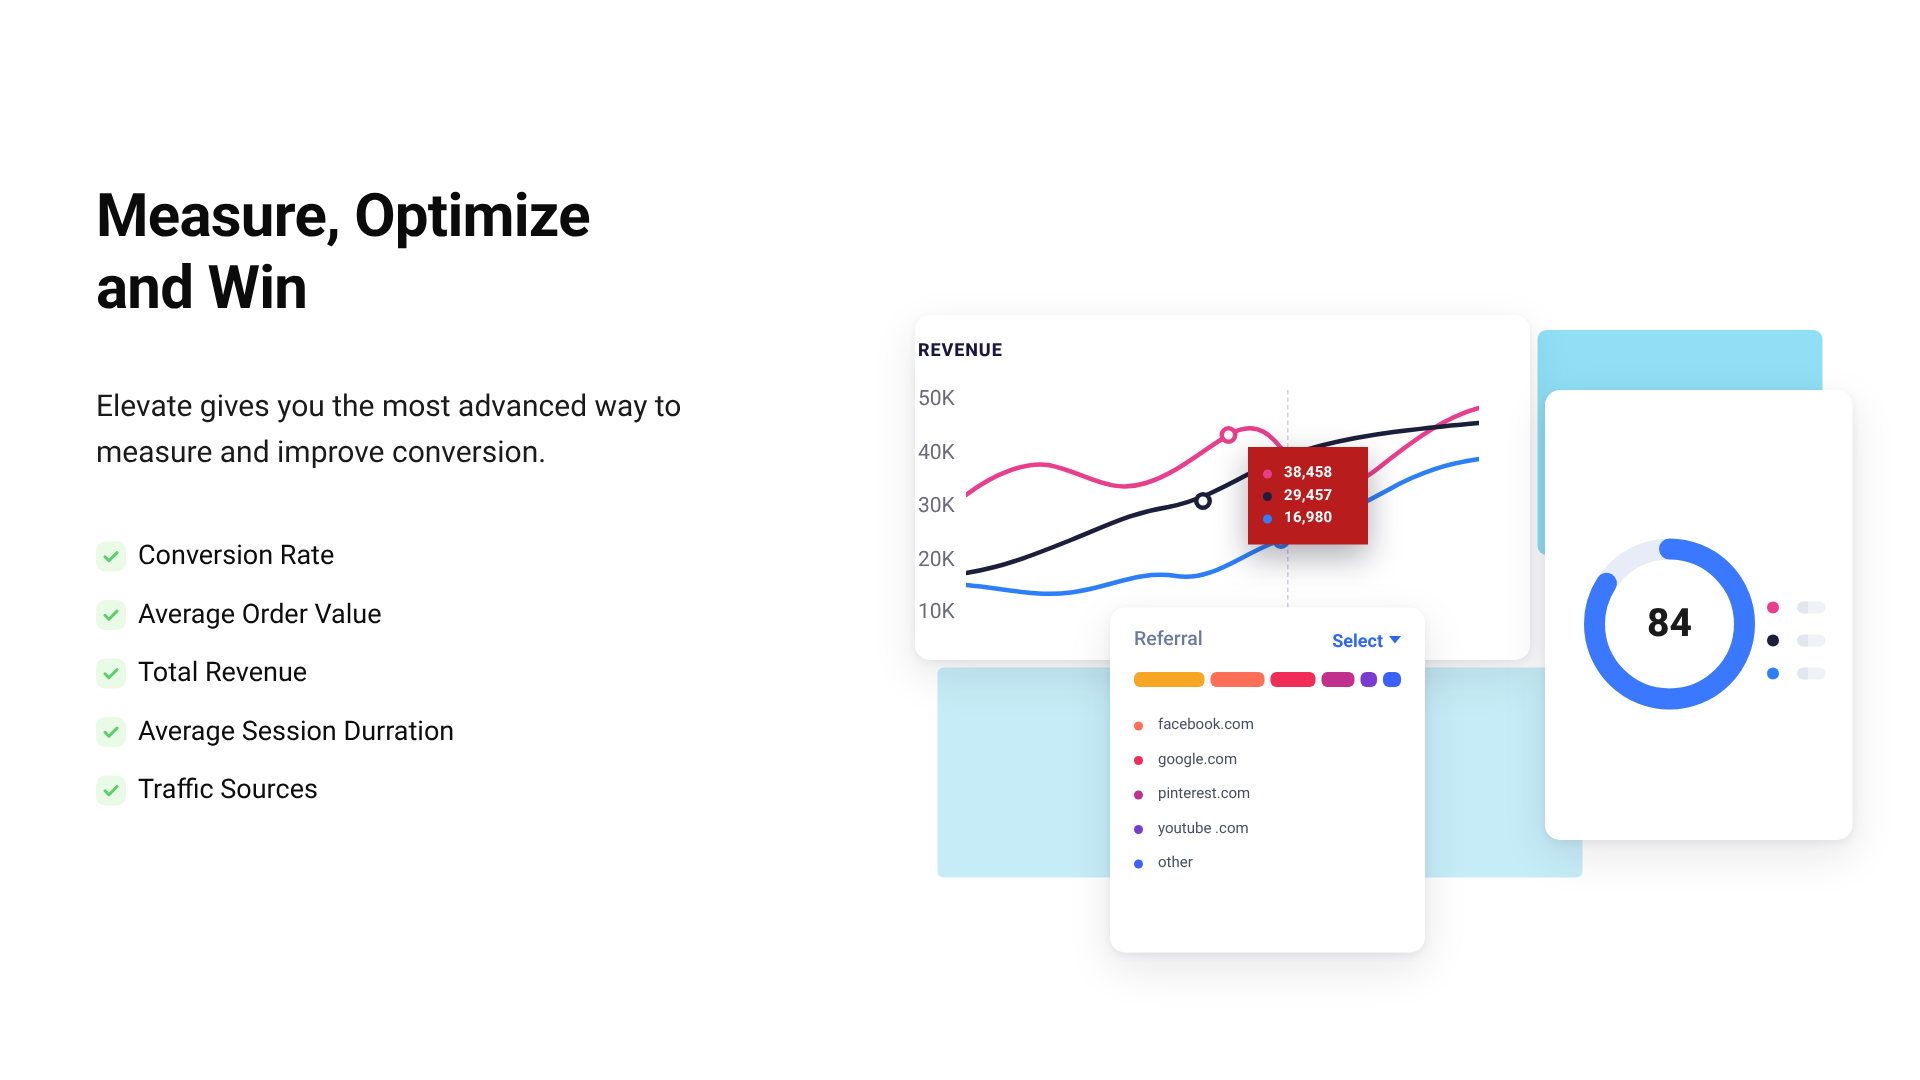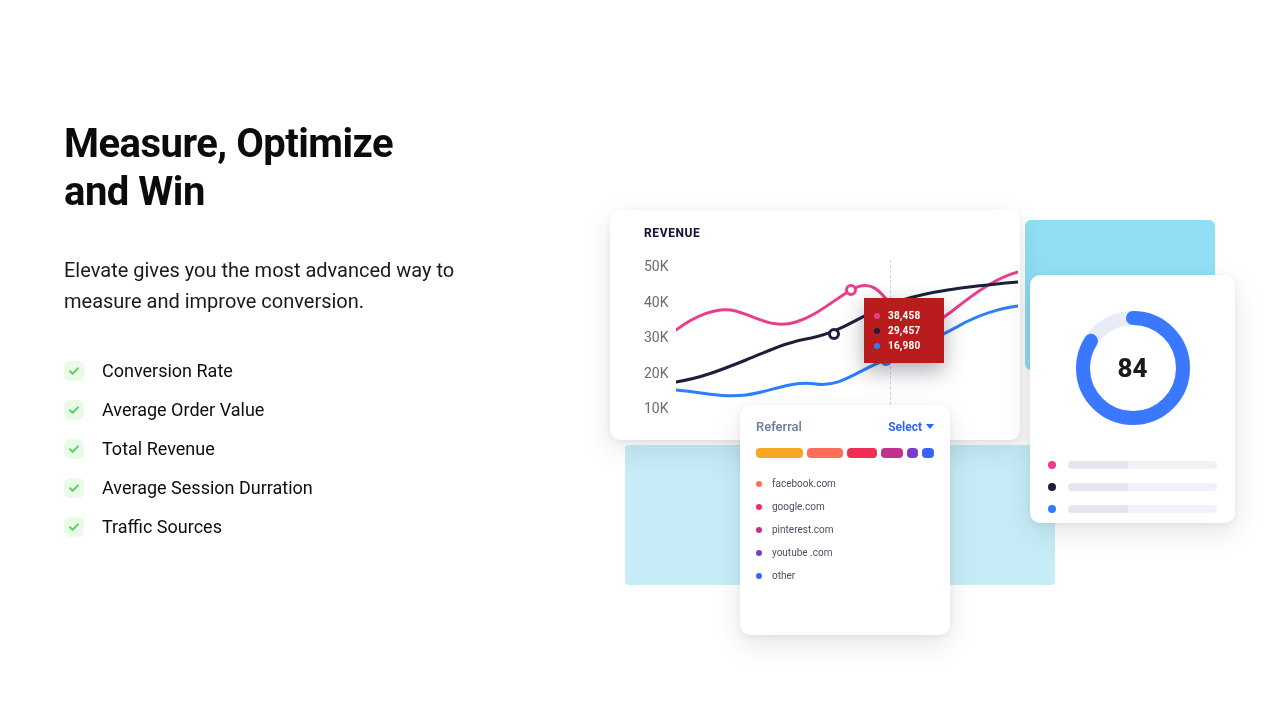--- a/index.html
+++ b/index.html
@@ -33,21 +33,21 @@
     color: #1a1a1a;
     font-weight: 400;
   }
   .features {
     margin-top: 34px;
     list-style: none;
   }
   .features li {
     display: flex;
     align-items: center;
-    gap: 18px;
+    gap: 8px;
     font-size: 18px;
     color: #0d0d0d;
     padding: 9px 0;
   }
   .check {
     width: 20px;
     height: 20px;
     border-radius: 6px;
     background: #e9fbe6;
     display: flex;
@@ -91,21 +91,21 @@
     border-radius: 10px;
     box-shadow: 0 10px 30px rgba(20,20,40,.10), 0 2px 6px rgba(20,20,40,.06);
   }
 
   
   .revenue-card {
     left: 55px;
     top: 0;
     width: 410px;
     height: 230px;
-    padding: 16px 18px 12px 34px;
+    padding: 16px 18px 12px 2px;
   }
   .revenue-title {
     font-size: 12px;
     font-weight: 800;
     letter-spacing: .6px;
     color: #1a1740;
   }
   .chart-area {
     position: relative;
     margin-top: 10px;
@@ -198,26 +198,26 @@
   .ref-list li {
     display:flex; align-items:center; gap:10px;
     font-size: 10px; color:#4a4f63;
     padding: 6px 0;
   }
   .rdot { width:6px; height:6px; border-radius:50%; }
 
   
   .gauge-card {
     left: 475px;
-    top: 65px;
+    top: 50px;
     width: 205px;
-    height: 248px;
+    height: 300px;
     padding: 22px 18px 16px 18px;
     display:flex;
-    flex-direction:column;
+    flex-direction:row;
     align-items:center;
   }
   .gauge-wrap {
     position: relative;
     width: 130px;
     height: 130px;
     margin-top: 6px;
   }
   .gauge-val {
     position:absolute; inset:0;

